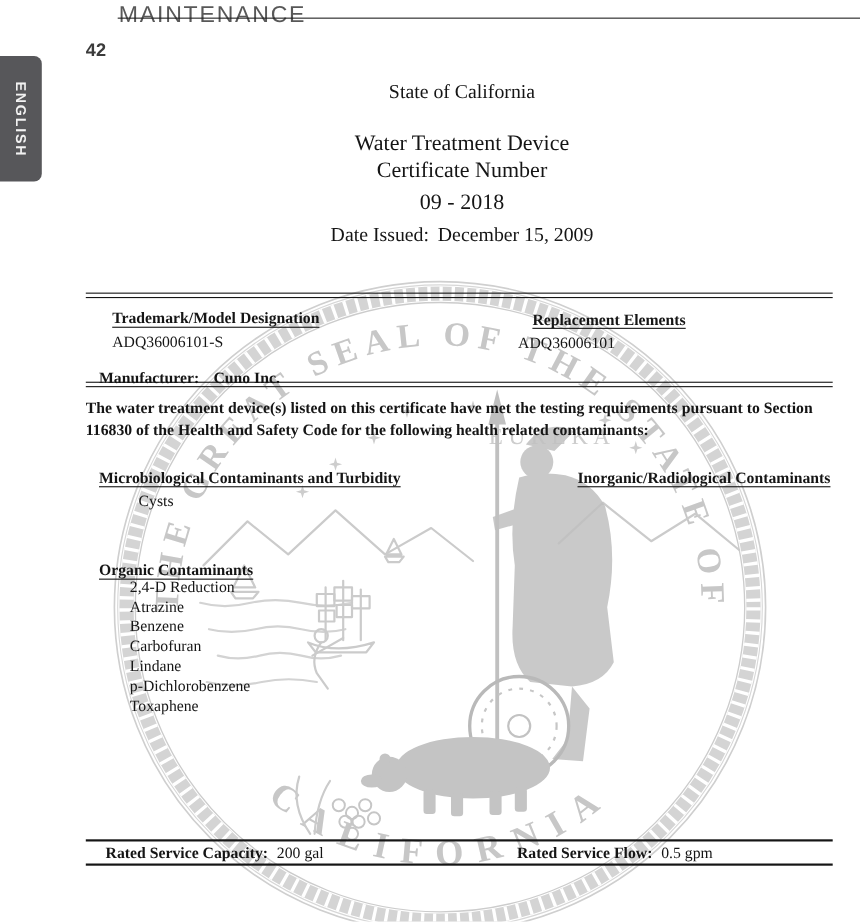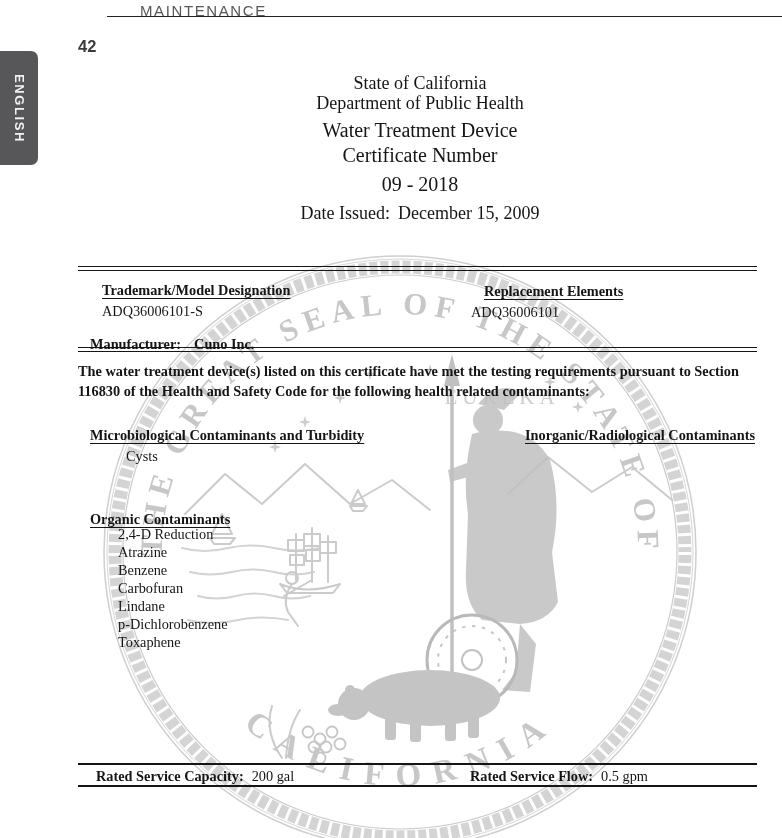--- a/index.html
+++ b/index.html
@@ -4,21 +4,21 @@
 <style>
   html,body{margin:0;padding:0;background:#ffffff;}
   .page{
     position:relative;width:782px;height:838px;background:#ffffff;
     overflow:hidden;font-family:"Liberation Serif",serif;color:#151515;
   }
   .abs{position:absolute;}
   .z1{z-index:1;}
   
   .pg-num{font-family:"Liberation Sans",sans-serif;font-size:16.5px;font-weight:600;color:#3b3b3b;margin-top:36px;}
-  .pg-sec{font-family:"Liberation Sans",sans-serif;font-size:15px;color:#585858;letter-spacing:1.6px;margin-left:32px;}
+  .pg-sec{font-family:"Liberation Sans",sans-serif;font-size:21px;color:#585858;letter-spacing:1.6px;}
   .header-rule{height:1.6px;background:#222;}
   
   .lang-tab{
     left:0;top:51px;width:38px;height:114px;background:#57575a;
     border-radius:0 7px 7px 0;display:flex;align-items:center;justify-content:center;
   }
   .lang-tab span{
     writing-mode:vertical-rl;font-family:"Liberation Sans",sans-serif;
     font-size:13px;font-weight:600;letter-spacing:1.6px;color:#f2f2f2;
   }
@@ -163,21 +163,20 @@
   <div class="abs z1 pg-num" style="left:78px;top:1px;">42</div>
   <div class="abs z1 pg-sec" style="left:108px;top:2px;">MAINTENANCE</div>
   <div class="abs z1 header-rule" style="left:107px;right:0;top:15.5px;"></div>
 
   <div class="abs z1 lang-tab">
     <span>ENGLISH</span>
   </div>
 
   <div class="abs z1 cert-center cert-small" style="top:74px;">
     <div>State of California</div>
-    <div>Department of Public Health</div>
   </div>
   <div class="abs z1 cert-center cert-big" style="top:118px;">
     <div>Water Treatment Device</div>
     <div>Certificate Number</div>
   </div>
   <div class="abs z1 cert-center cert-big" style="top:172px;">09 - 2018</div>
   <div class="abs z1 cert-center cert-small" style="top:204px;">
     <span>Date Issued:</span><span class="val-gap">December 15, 2009</span>
   </div>
 

